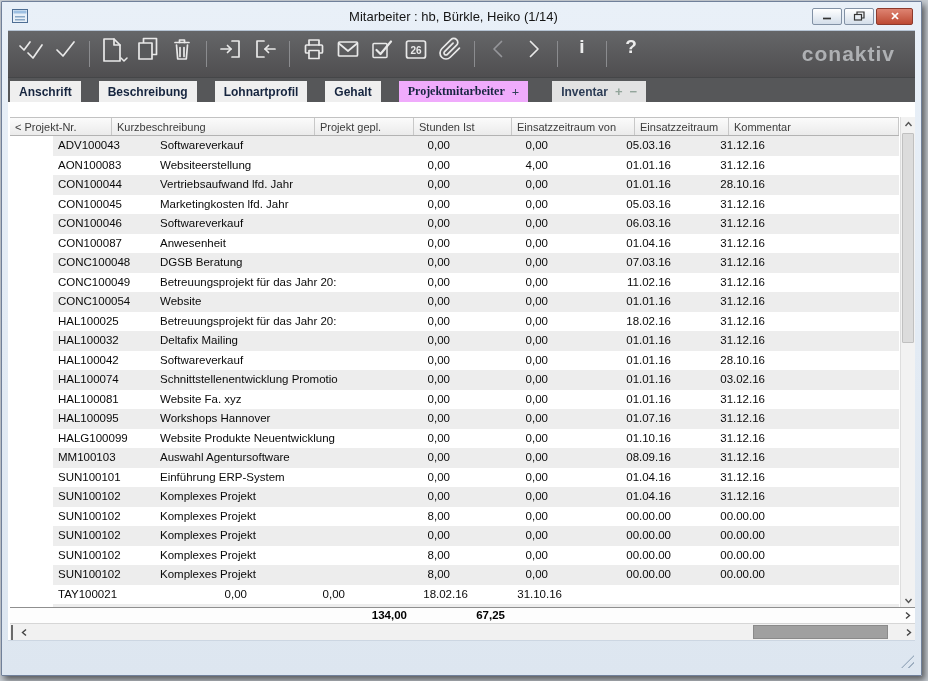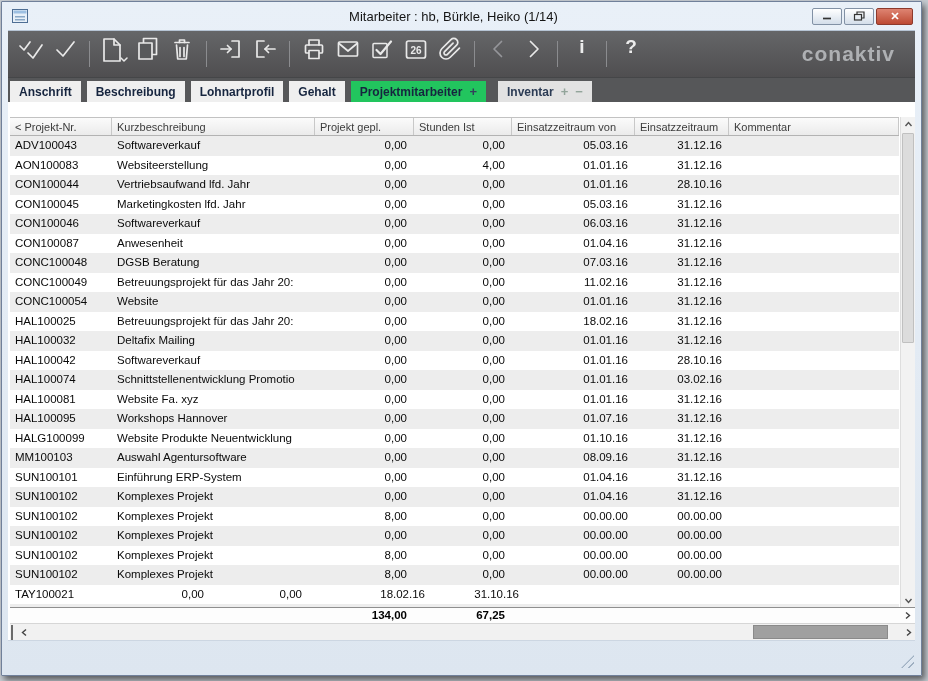--- a/index.html
+++ b/index.html
@@ -43,46 +43,46 @@
   .tbtn.disabled svg{stroke:#95969a;}
   .tsep{width:1px;height:26px;background:#8b8c8f;margin:0 7px;flex:none;}
   .tglyph{font-size:19px;font-weight:bold;color:#ececec;line-height:1;}
   .logo{
     margin-left:auto;padding-right:10px;
     font-size:21px;font-weight:bold;letter-spacing:1px;color:#aeb0b3;
   }
   
   .tabbar{
     height:24px;flex:none;background:#565759;border-top:1px solid #454648;
-    display:flex;align-items:flex-end;gap:6px;padding-left:2px;
+    display:flex;align-items:flex-end;gap:18px;padding-left:2px;
   }
   .tab{
     height:21px;background:#efefef;color:#16253f;font-weight:bold;font-size:12px;
     padding:0 9px;display:flex;align-items:center;gap:7px;white-space:nowrap;box-sizing:border-box;
   }
-  .tab.active{background:#22c55e;}
+  .tab.active{background:#f0abfc;font-family:Liberation Serif, serif;}
   .tab.muted{background:#e2e2e2;margin-left:6px;color:#2c3c55;margin-top:16px;}
   .tab-action{font-weight:bold;color:#33415a;font-size:13px;}
   .tab.muted .tab-action{color:#93a59b;}
   
   .main{flex:1;min-height:0;background:#ffffff;position:relative;display:flex;flex-direction:column;padding-left:2px;}
   .top-gap{height:15px;flex:none;}
   .table-header{
     display:flex;height:19px;flex:none;margin-right:16px;
     background:linear-gradient(#fbfbfb,#ebebeb);
     border-top:1px solid #c2c2c2;border-bottom:1px solid #b3b3b3;
     font-size:11px;color:#3c3c3c;box-sizing:border-box;
   }
   .cell{padding:3px 5px 2px 5px;box-sizing:border-box;white-space:nowrap;overflow:hidden;}
   .table-header .cell{border-right:1px solid #c8c8c8;}
   .c0{width:102px;flex:none;} .c1{width:203px;flex:none;} .c2{width:99px;flex:none;}
   .c3{width:98px;flex:none;} .c4{width:123px;flex:none;} .c5{width:94px;flex:none;}
   .c6{flex:1 1 auto;min-width:0;}
   .table-body{flex:1;min-height:0;overflow:hidden;margin-right:16px;font-size:11.5px;color:#0a0a0a;}
-  .trow{display:flex;height:19.5px;background:#ffffff;}
+  .trow{display:flex;height:19.5px;background:#ffffff;margin-left:43px;}
   .trow:nth-child(odd){background:#ededed;}
   .trow .c2,.trow .c3,.trow .c4,.trow .c5{text-align:right;padding-right:7px;}
   
   .vscroll{
     position:absolute;top:15px;right:0;bottom:33px;width:15px;
     background:#f2f2f2;border-left:1px solid #dedede;box-sizing:border-box;
     display:flex;flex-direction:column;
   }
   .vs-arrow{height:14px;flex:none;display:flex;align-items:center;justify-content:center;}
   .vs-arrow svg,.hs-arrow svg{stroke:#5a5a5a;fill:none;stroke-width:1.6;}

